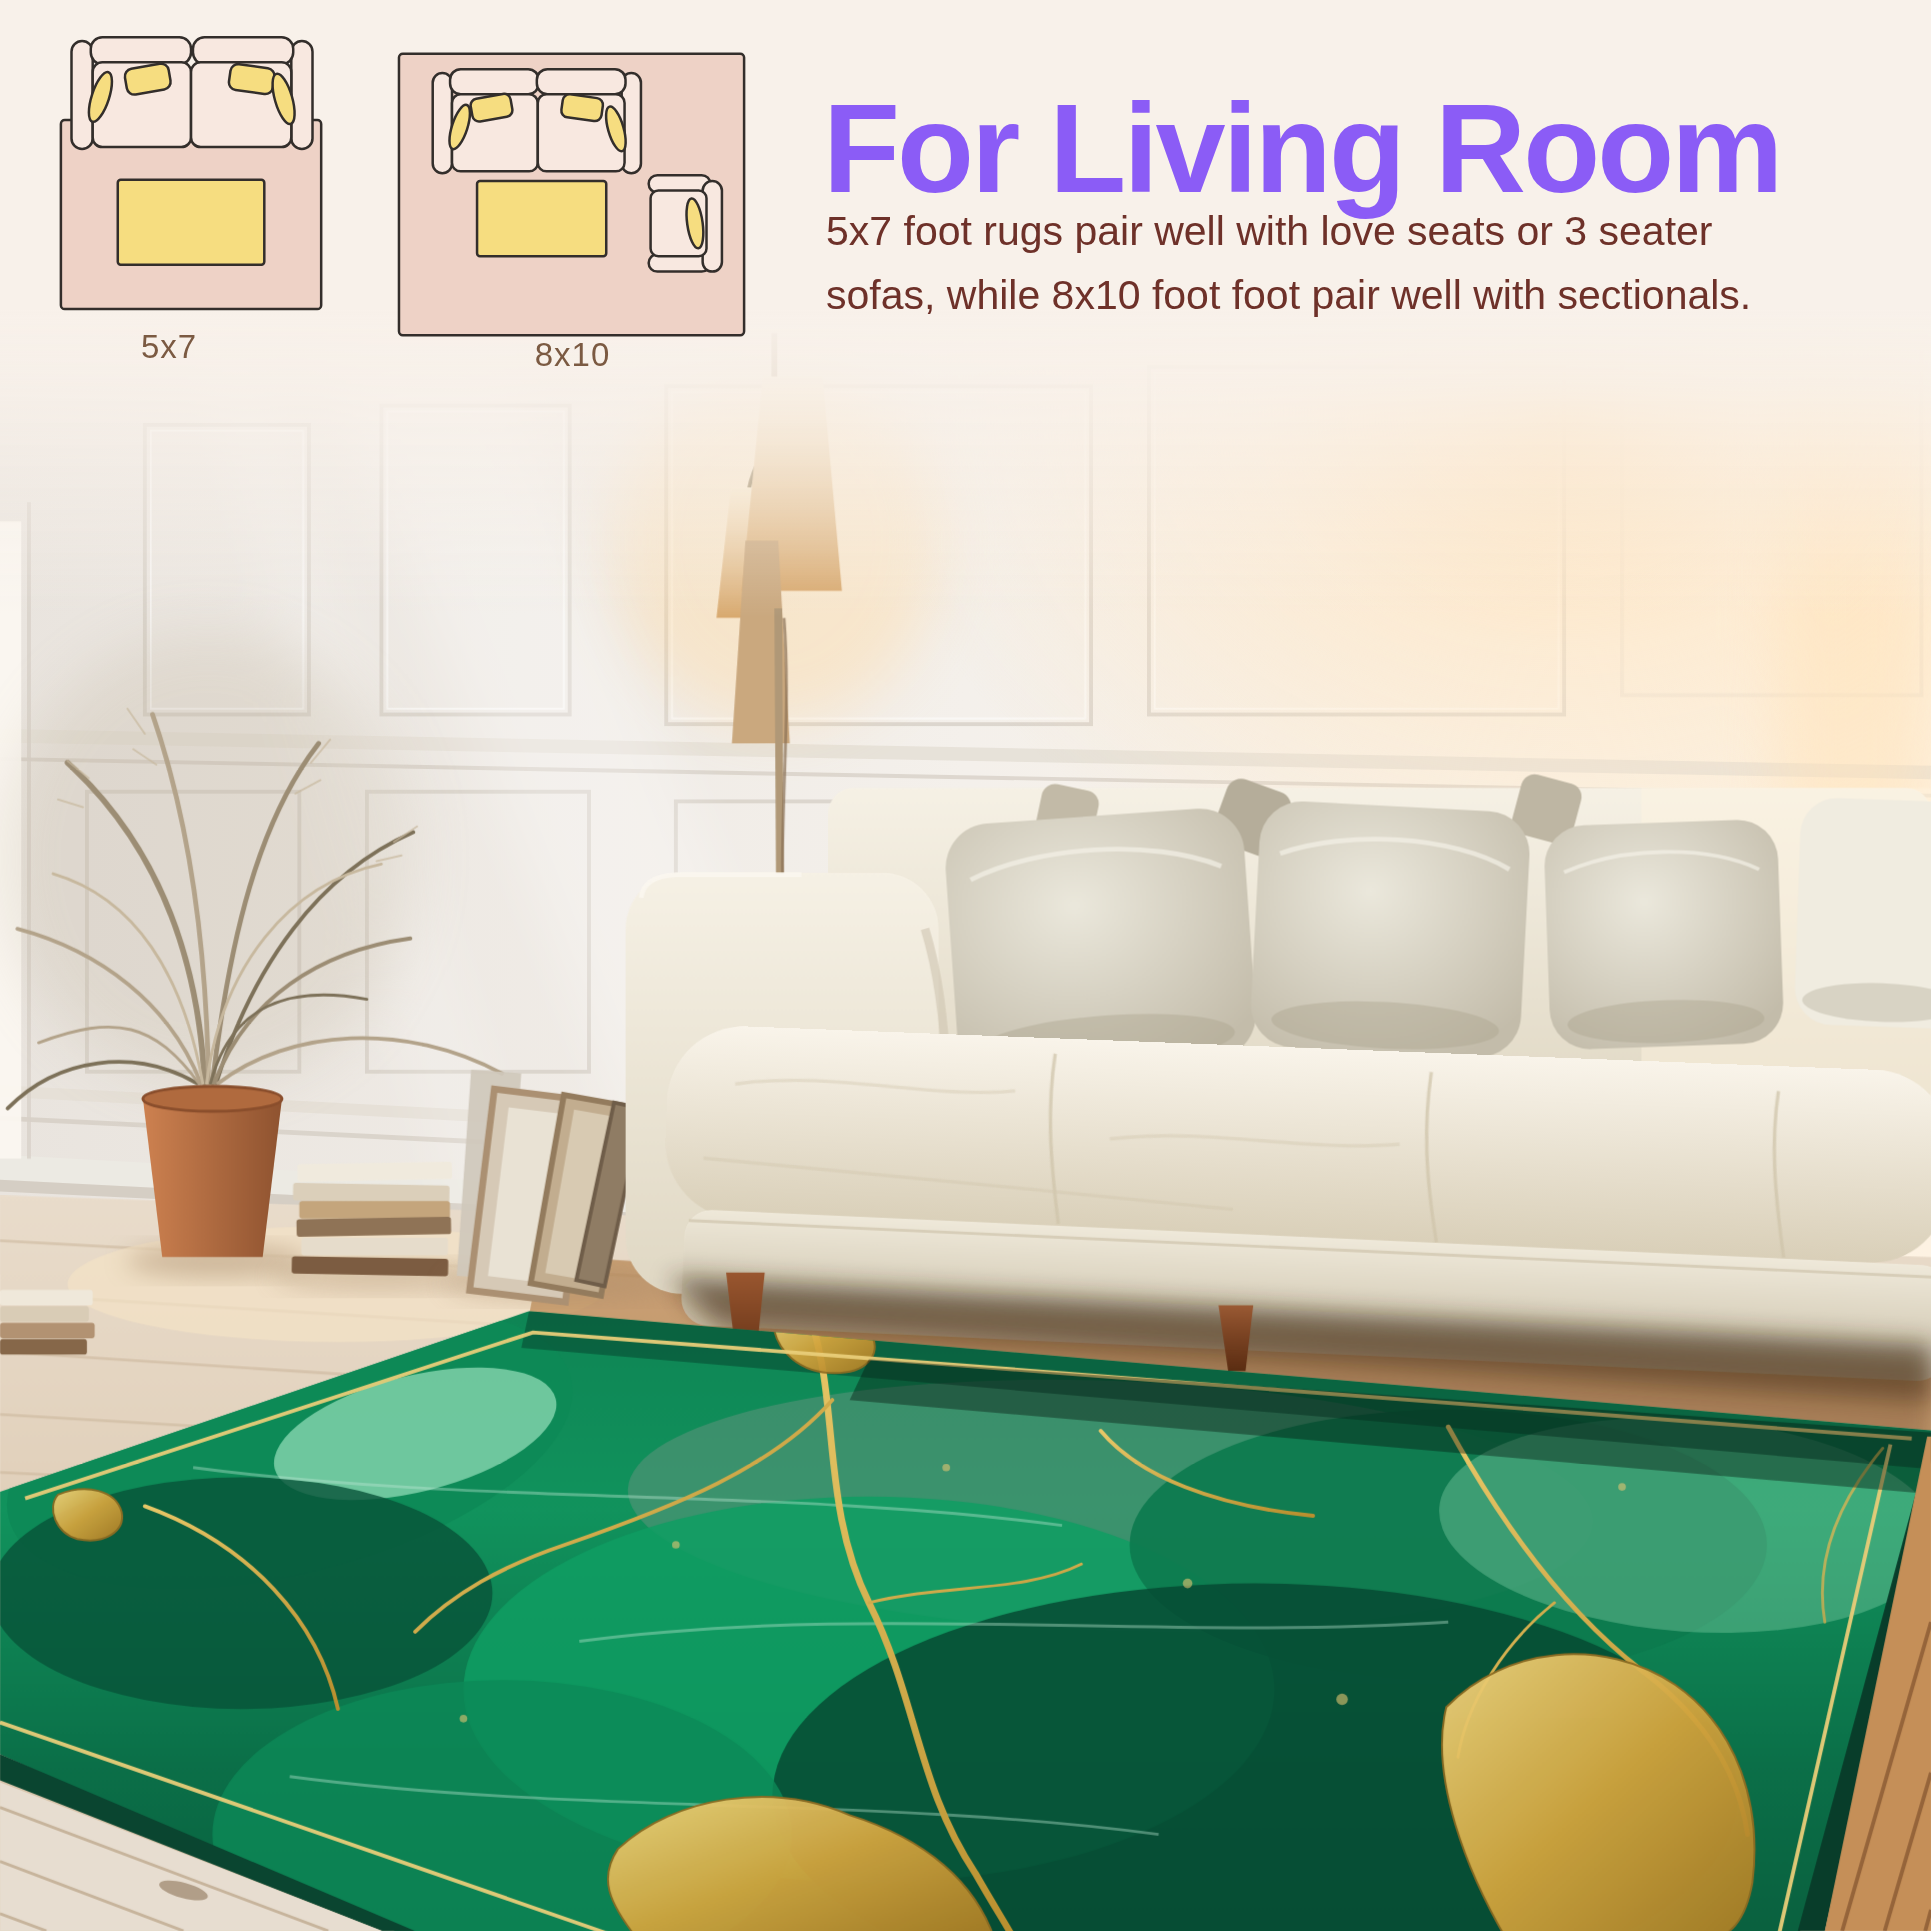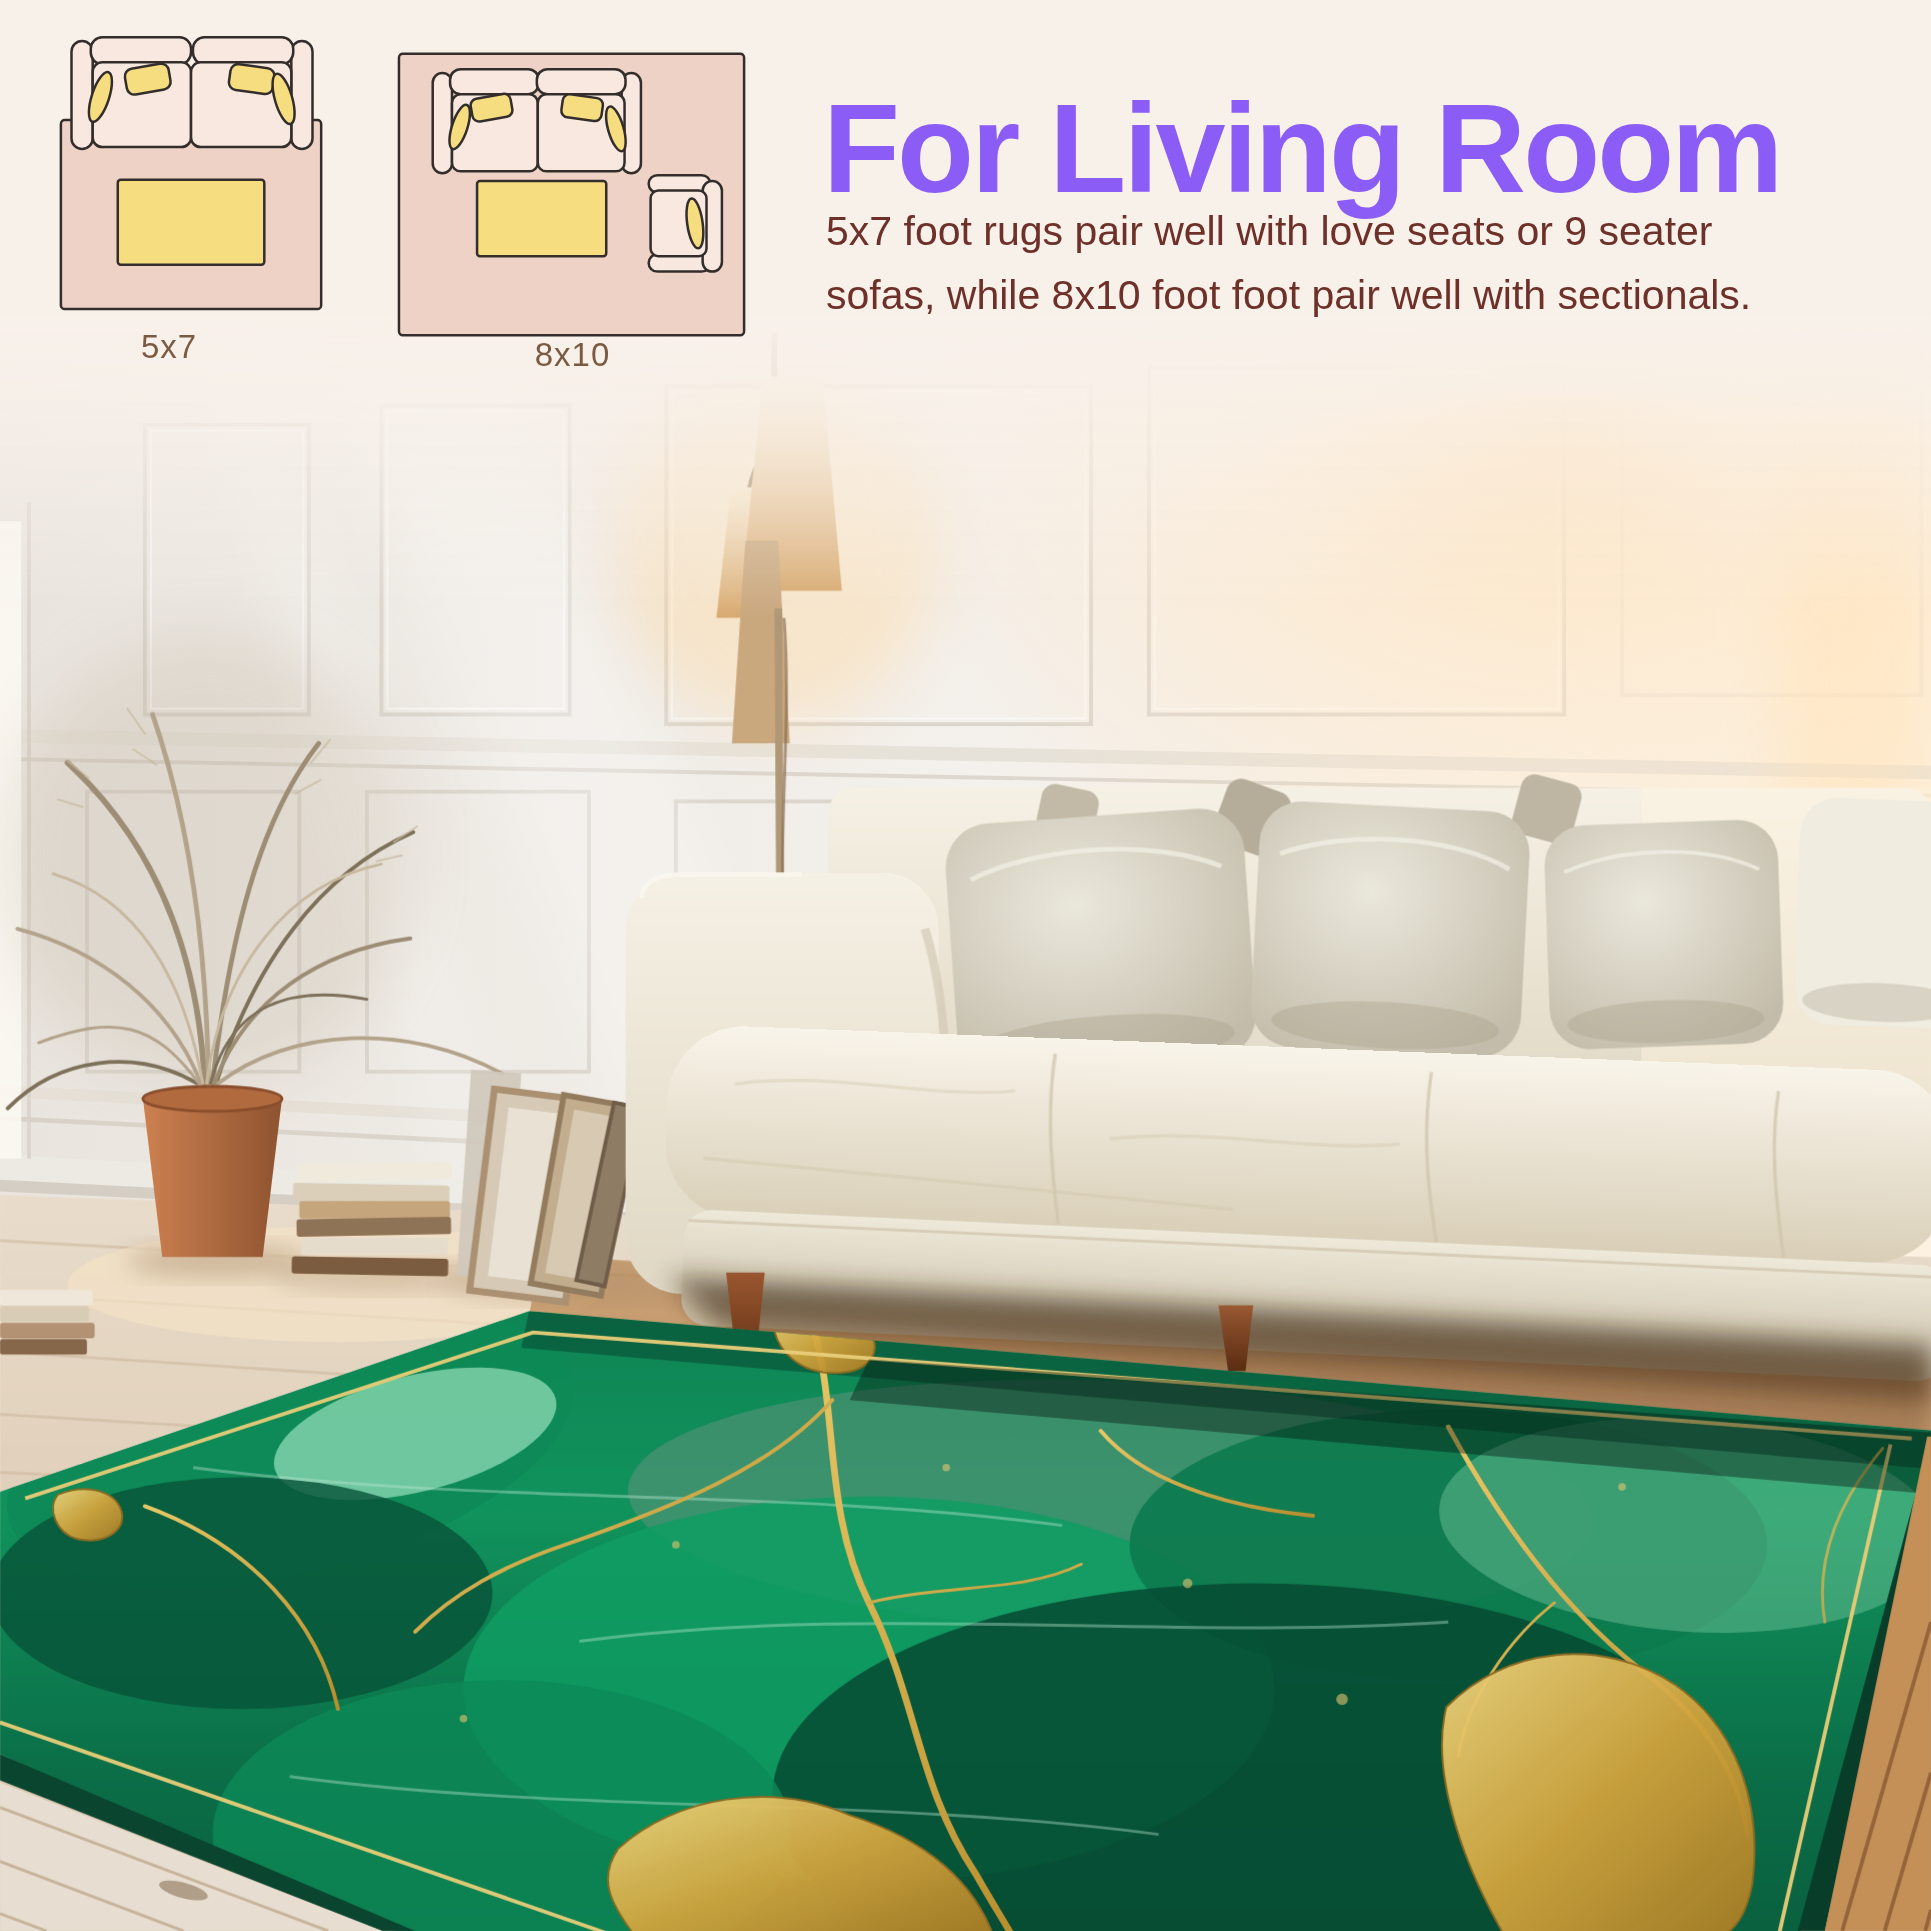--- a/index.html
+++ b/index.html
@@ -387,19 +387,19 @@
         <rect class="d-line d-sofa" x="262" y="216" width="64" height="18" rx="9"></rect>
         <rect class="d-line d-sofa" x="318" y="140" width="20" height="94" rx="10"></rect>
         <rect class="d-line d-sofa" x="264" y="150" width="58" height="68" rx="8"></rect>
         <ellipse class="d-line d-yellow" cx="310" cy="184" rx="8" ry="26" transform="rotate(-8 310 184)"></ellipse>
       </g>
     </svg>
     <div class="diagram-label" style="left:481px;top:336px;width:183px">8x10</div>
 
     <h1 class="headline">For Living Room</h1>
     <div class="desc">
-      <div>5x7 foot rugs pair well with love seats or 9 seater</div>
+      <div>5x7 foot rugs pair well with love seats or 3 seater</div>
       <div>sofas, while 8x10 foot foot pair well with sectionals.</div>
     </div>
   </div>
 
 </div>
 
 
 </body></html>

